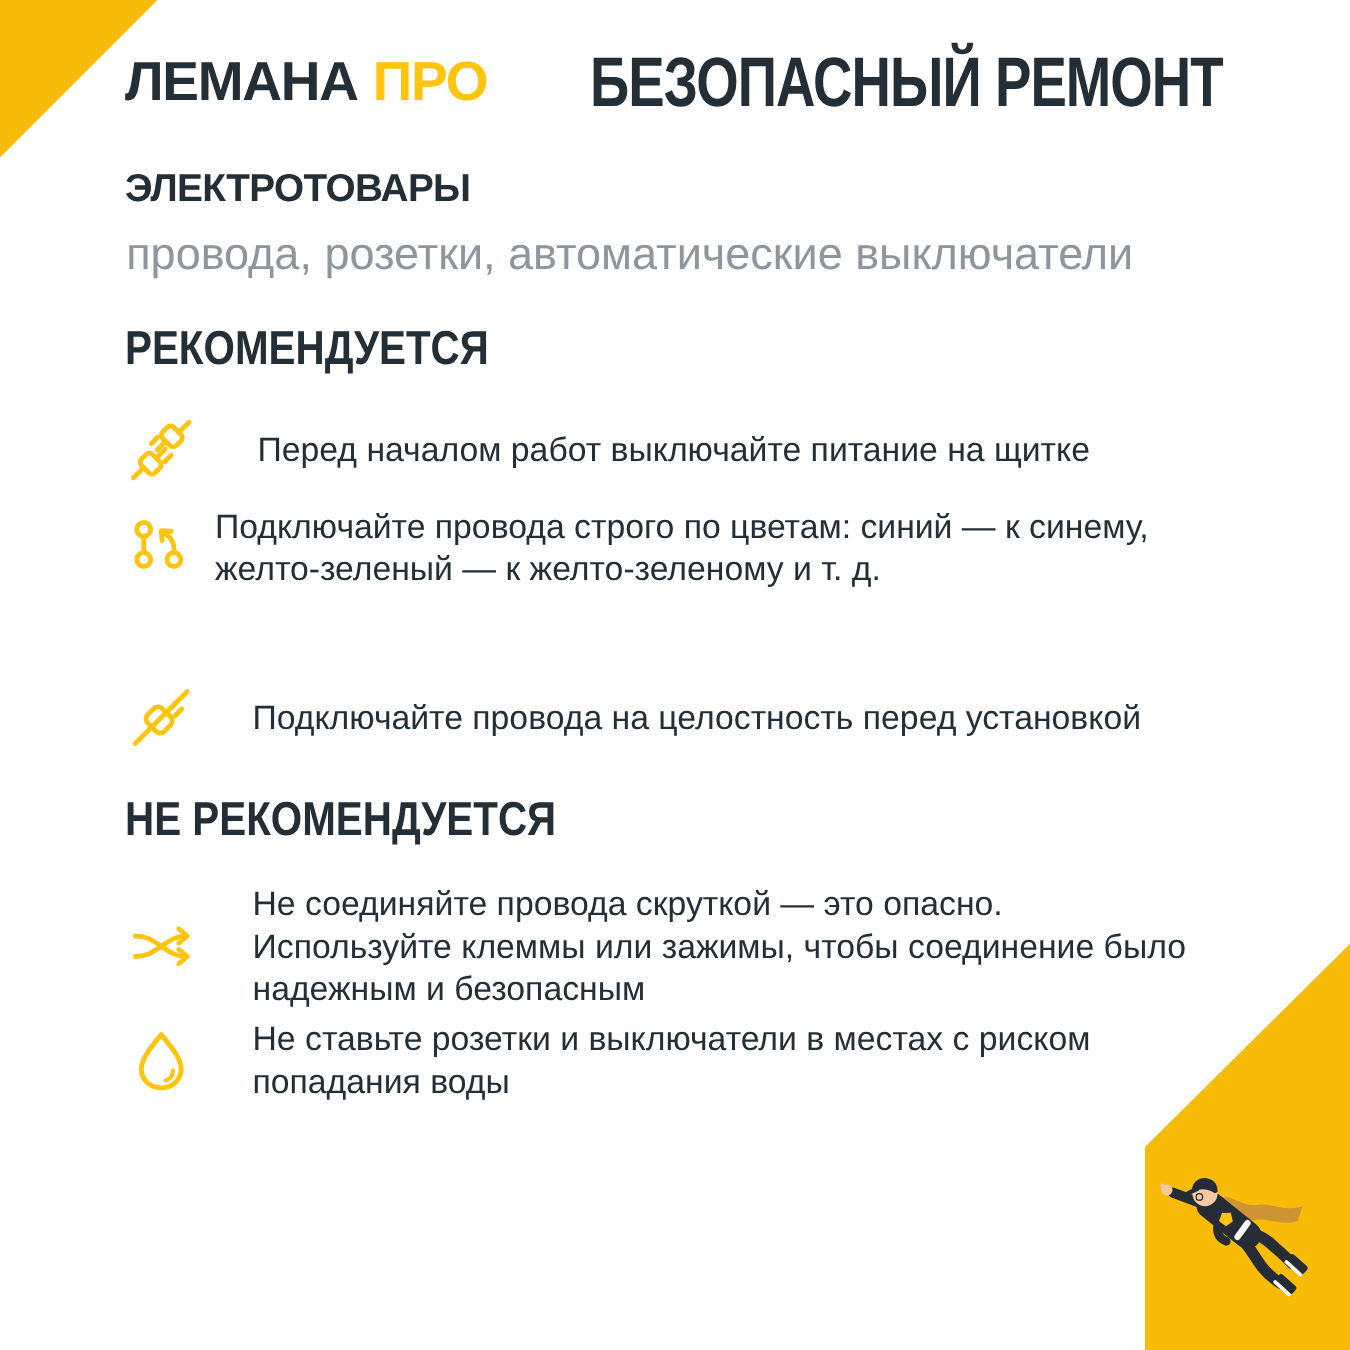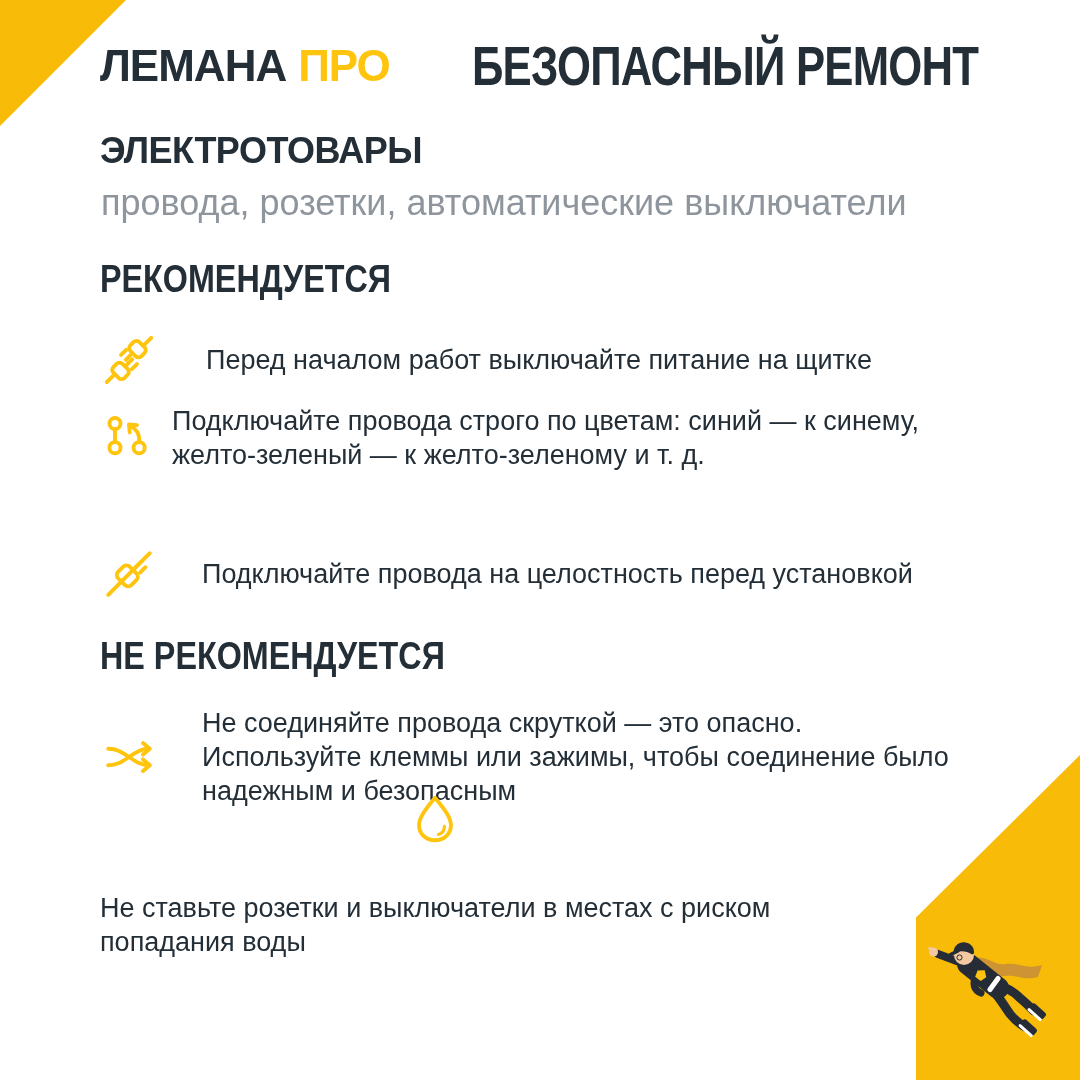--- a/index.html
+++ b/index.html
@@ -15,32 +15,32 @@
     clip-path:polygon(0 0,100% 0,0 100%);}
   .corner-br{position:absolute;left:916px;top:755px;width:164px;height:325px;background:var(--accent);
     clip-path:polygon(0 50%,100% 0,100% 100%,0 100%);}
 
   .logo{position:absolute;left:100px;top:42px;font-size:44px;line-height:48px;font-weight:900;
     letter-spacing:-1px;white-space:nowrap;}
   .logo .p2{color:var(--icon);margin-left:12px;}
   .header-title{position:absolute;left:472px;top:36px;font-size:56px;line-height:60px;font-weight:800;
     letter-spacing:-1px;transform:scaleX(.78);transform-origin:left center;white-space:nowrap;}
 
-  .hero-title{position:absolute;left:100px;top:126px;font-size:36px;line-height:50px;font-weight:800;
+  .hero-title{position:absolute;left:100px;top:126px;font-size:31px;line-height:50px;font-weight:800;
     letter-spacing:-.5px;white-space:nowrap;}
   .hero-subtitle{position:absolute;left:101px;top:186px;font-size:36px;line-height:34px;color:var(--gray);
     white-space:nowrap;}
 
   .section-heading{position:absolute;left:100px;font-size:38px;line-height:42px;font-weight:800;
     transform:scaleX(.85);transform-origin:left center;white-space:nowrap;}
   .sh-1{top:258px;} .sh-2{top:635px;}
 
   .row{position:absolute;left:100px;display:flex;align-items:center;gap:44px;}
   .row-1{top:332px;height:56px;gap:48px;} .row-2{top:404px;height:68px;gap:14px;} .row-3{top:477px;height:56px;}
-  .row-4{top:546px;height:56px;} .row-5{top:706px;height:102px;} .row-6{top:789px;height:68px;flex-direction:column;}
+  .row-4{top:546px;height:56px;} .row-5{top:706px;height:102px;} .row-6{top:814px;height:68px;}
   .icon-box{width:58px;height:58px;flex:0 0 58px;display:flex;align-items:center;justify-content:center;}
   .icon-box svg{width:58px;height:58px;}
   .stk{fill:none;stroke:var(--icon);stroke-width:1.6;stroke-linecap:round;stroke-linejoin:round;}
   .stk-fill{fill:var(--icon);stroke:none;}
   .item-text{font-size:27px;line-height:34px;font-weight:500;white-space:pre-line;max-width:850px;}
 
   .mascot{position:absolute;left:918px;top:932px;width:140px;height:110px;}
 </style>
 </head>
 <body>

